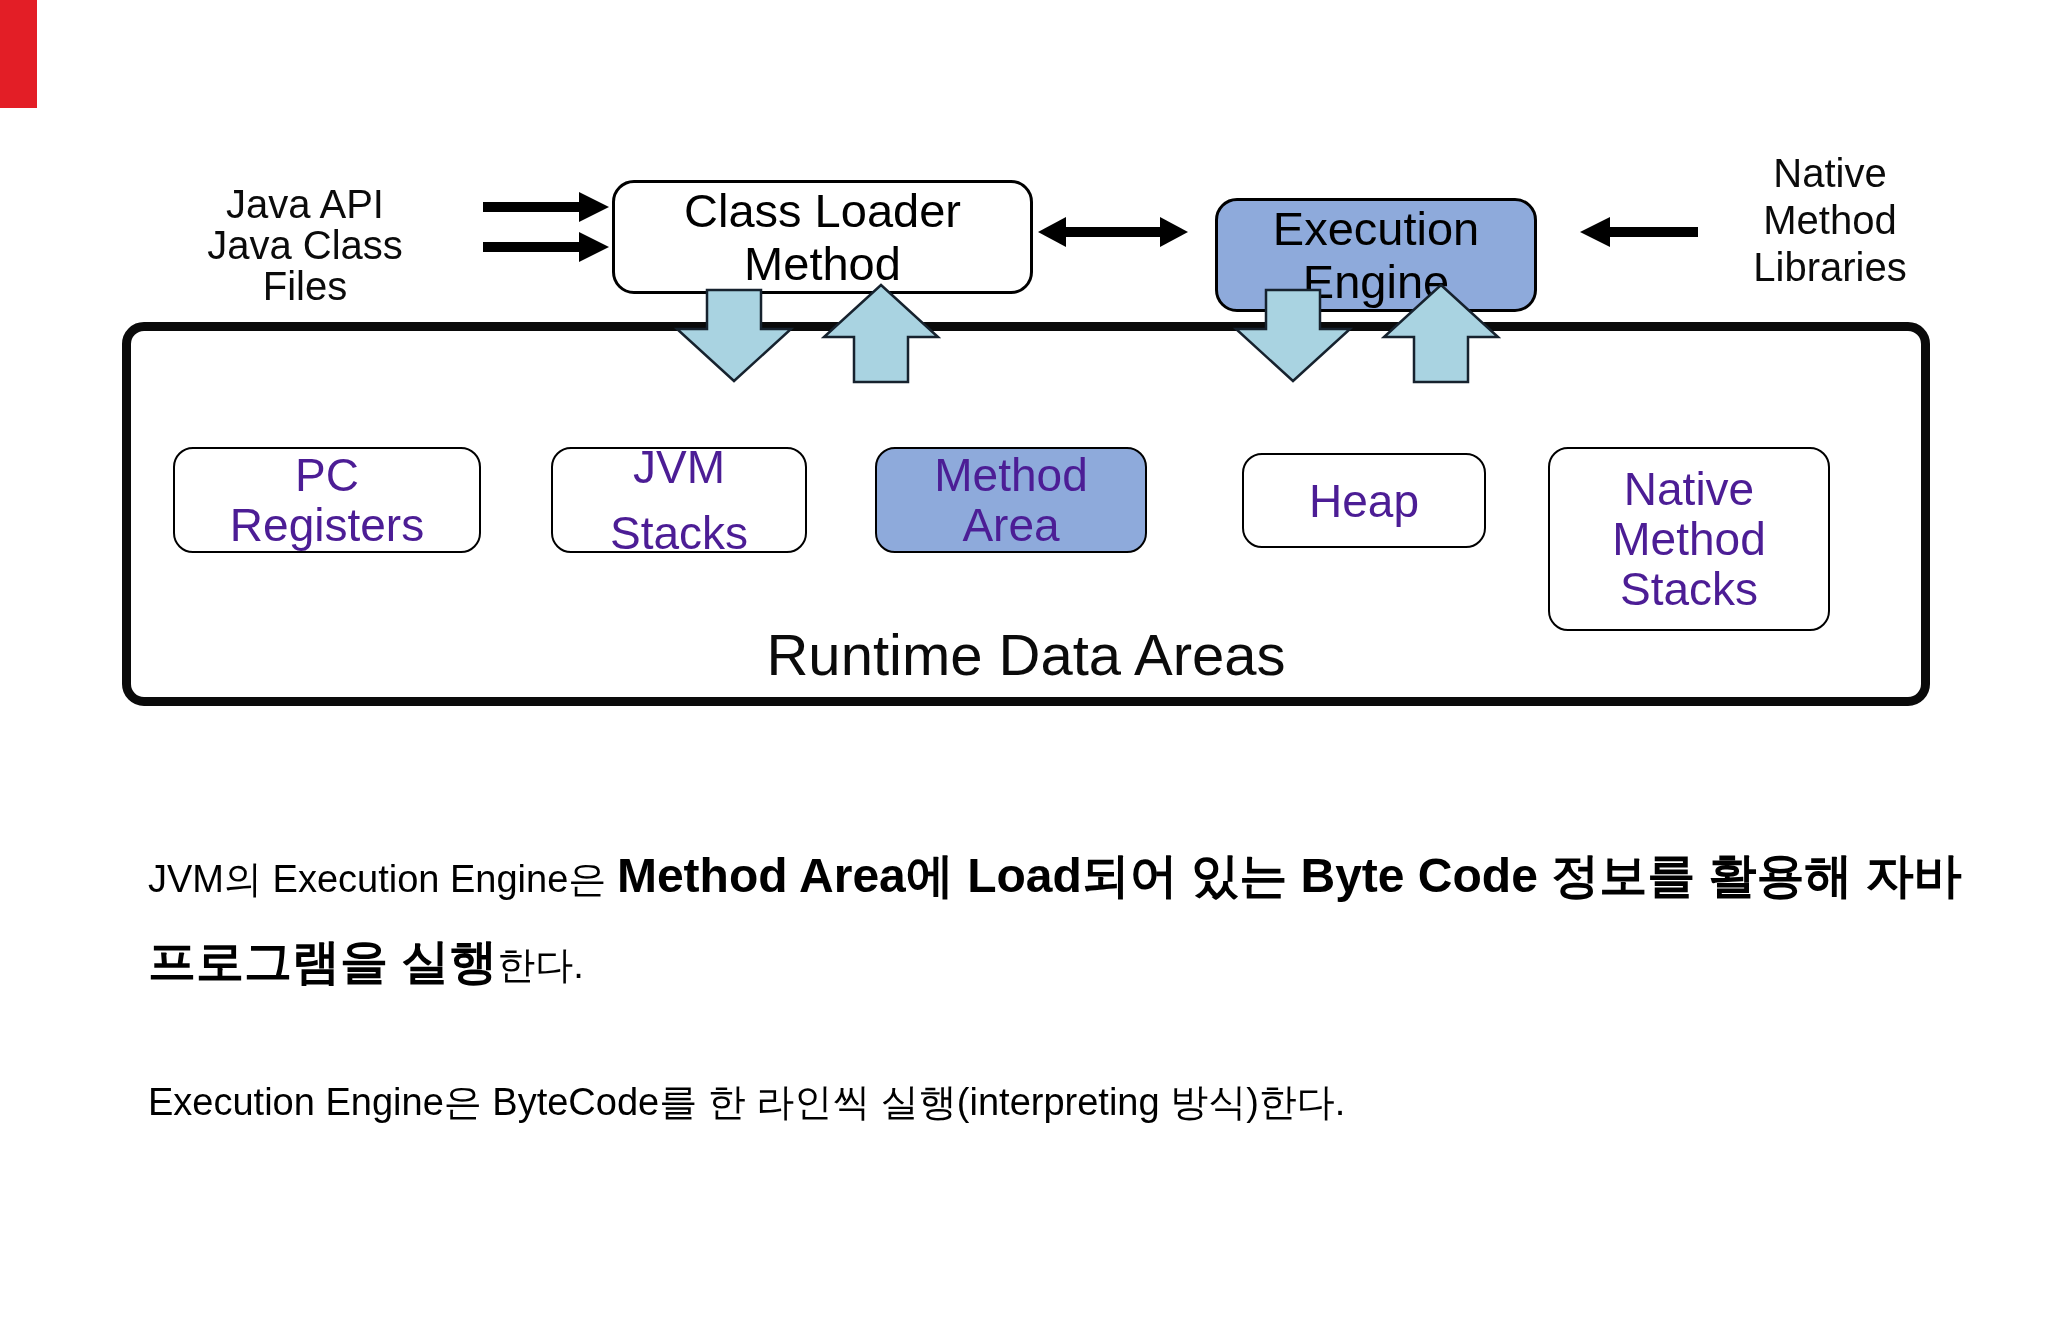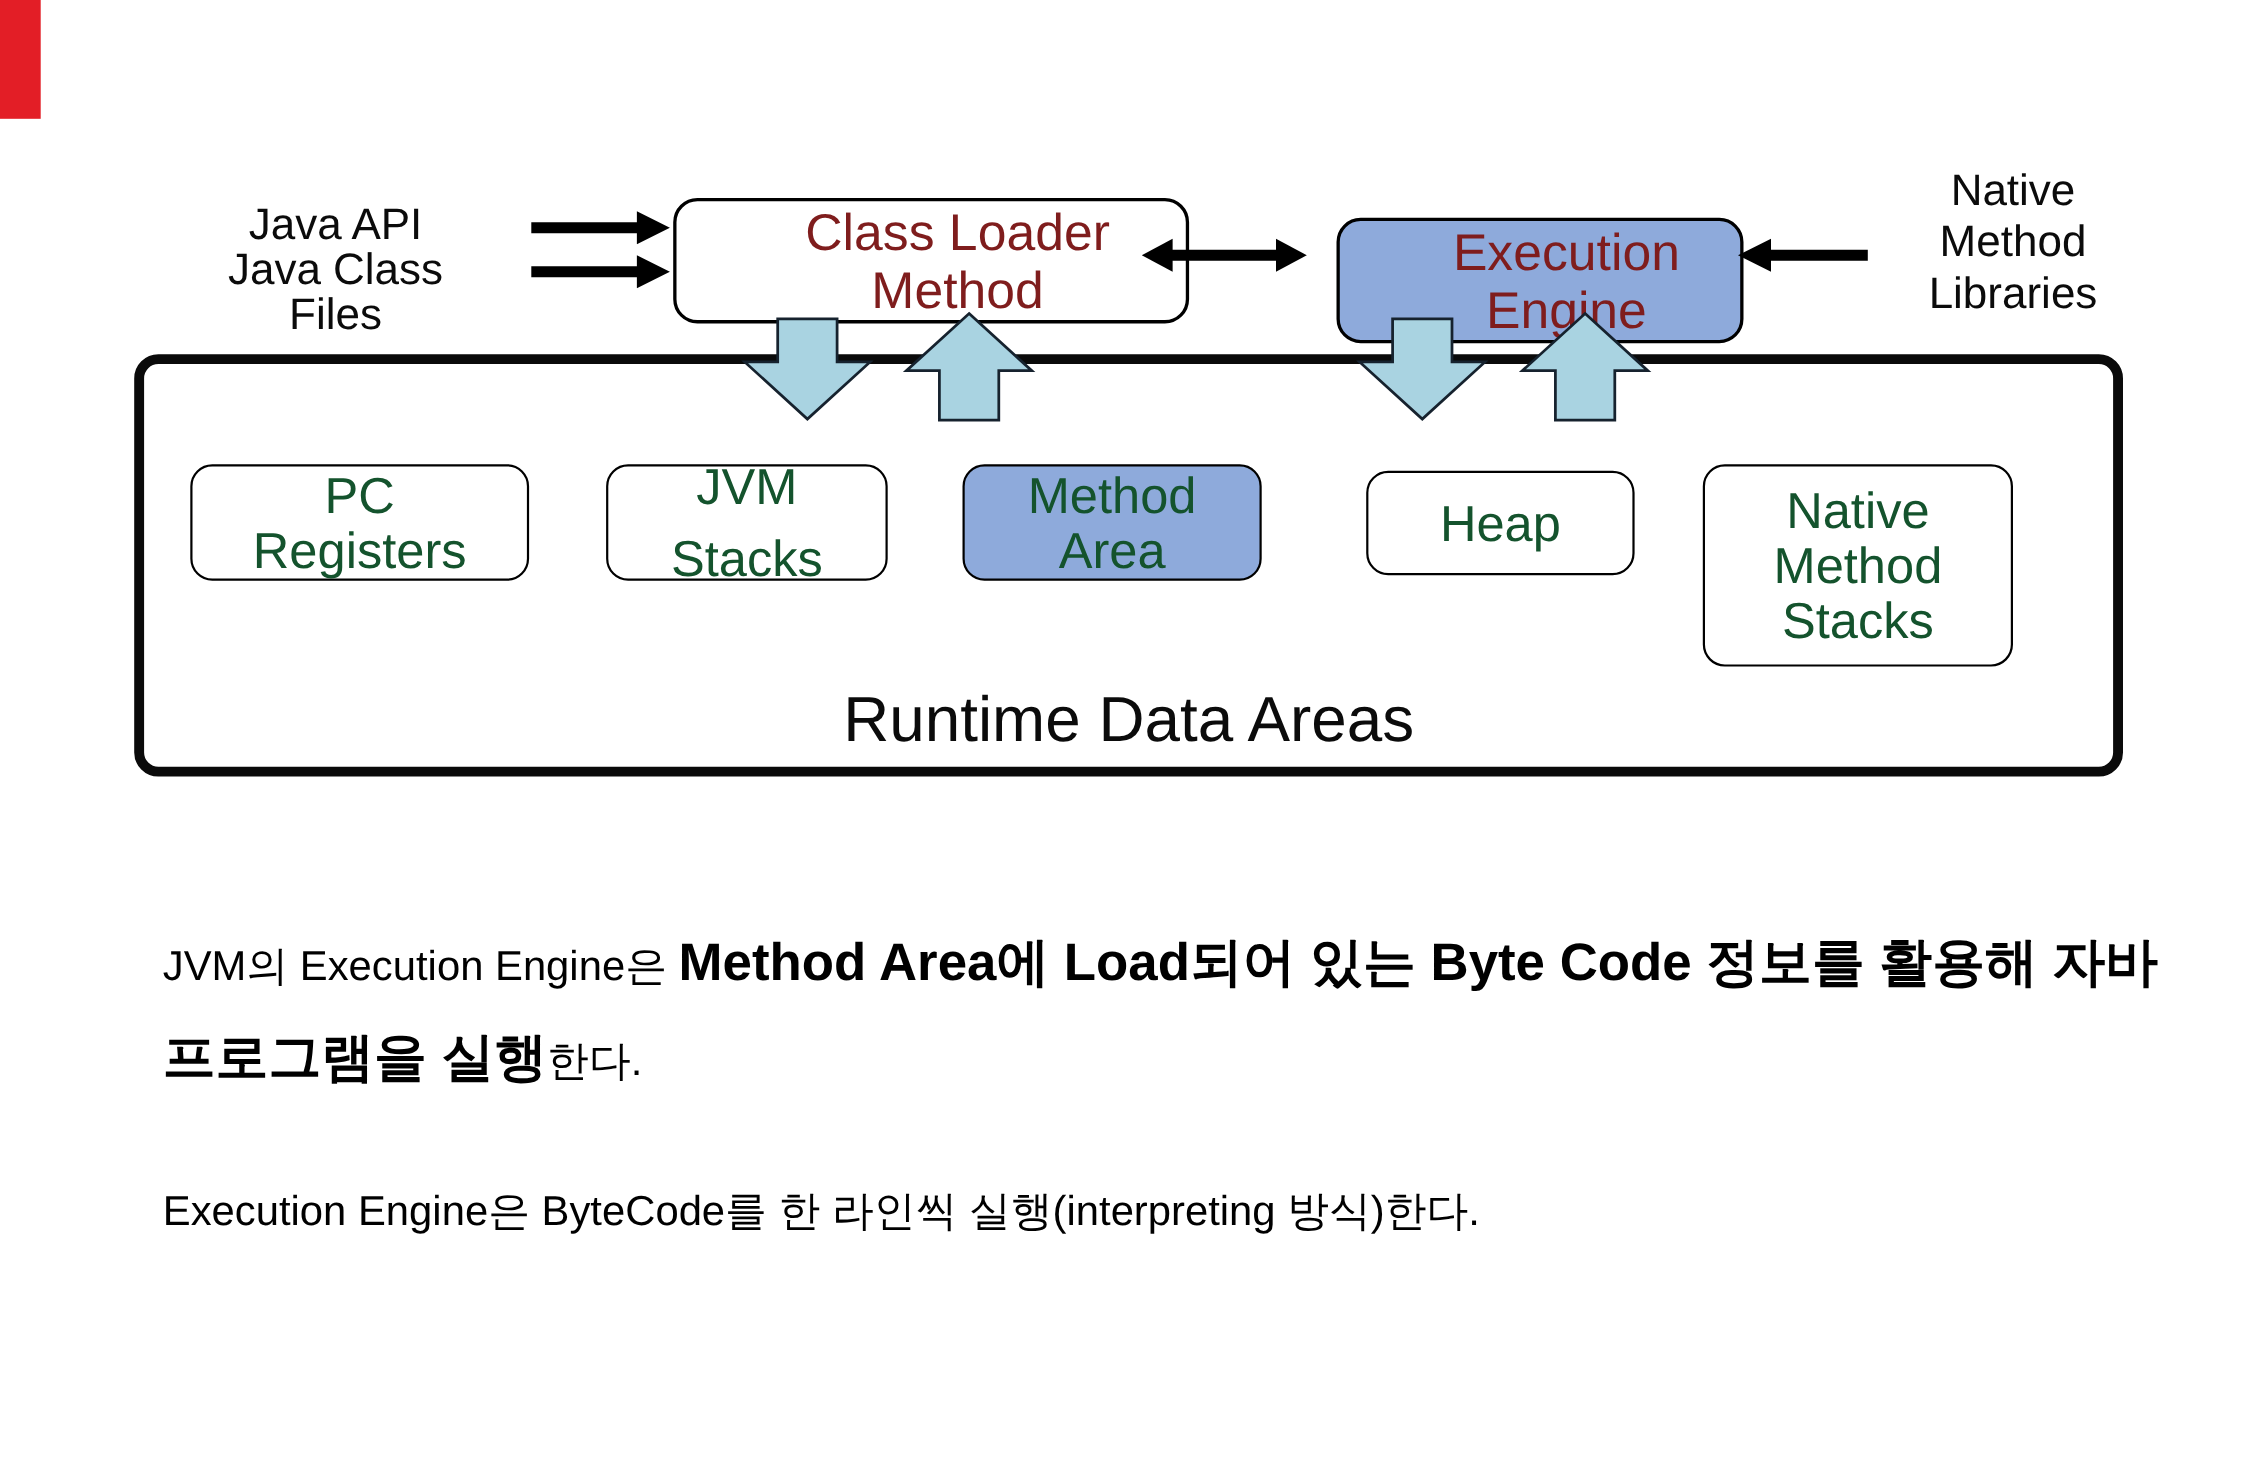--- a/index.html
+++ b/index.html
@@ -10,33 +10,33 @@
   }
   .abs { position:absolute; }
   .corner-red { left:0; top:0; width:37px; height:108px; background:var(--corner-red,#e31e26); }
 
   .stack-label { text-align:center; font-size:40px; line-height:41px; font-weight:400; letter-spacing:0px; color:#0b0b0b; }
   .stack-label span { display:block; }
 
   .node {
     border:3px solid #000; border-radius:22px; background:#fff;
     display:flex; flex-direction:column; align-items:center; justify-content:center;
-    text-align:center; font-size:47px; line-height:53px; font-weight:400; color:#7f1d1d;padding-left:48px;
+    text-align:center; font-size:47px; line-height:53px; font-weight:400; color:#000000;
   }
   .node.blue { background:var(--box-blue,#8eaadb);margin-top:20px; }
   .node span { display:block; }
 
   .runtime-container {
     left:122px; top:322px; width:1808px; height:384px;
     border:9px solid #0a0a0a; border-radius:22px; background:#fff; box-sizing:border-box;
   }
   .inner-node {
     border:2.5px solid #000; border-radius:20px; background:#fff;
     display:flex; flex-direction:column; align-items:center; justify-content:center;
-    text-align:center; font-size:46px; line-height:50px; font-weight:400; color:#14532d;
+    text-align:center; font-size:46px; line-height:50px; font-weight:400; color:#4c1d95;margin-top:25px;
   }
   .inner-node.blue { background:var(--box-blue,#8eaadb); }
   .inner-node span { display:block; }
 
   .runtime-title {
     left:122px; top:623px; width:1808px; text-align:center;
     font-size:58px; line-height:64px; font-weight:400; color:#0b0b0b;
   }
 
   .note { font-size:38px; line-height:48px; font-weight:400; color:#000; white-space:nowrap; }

